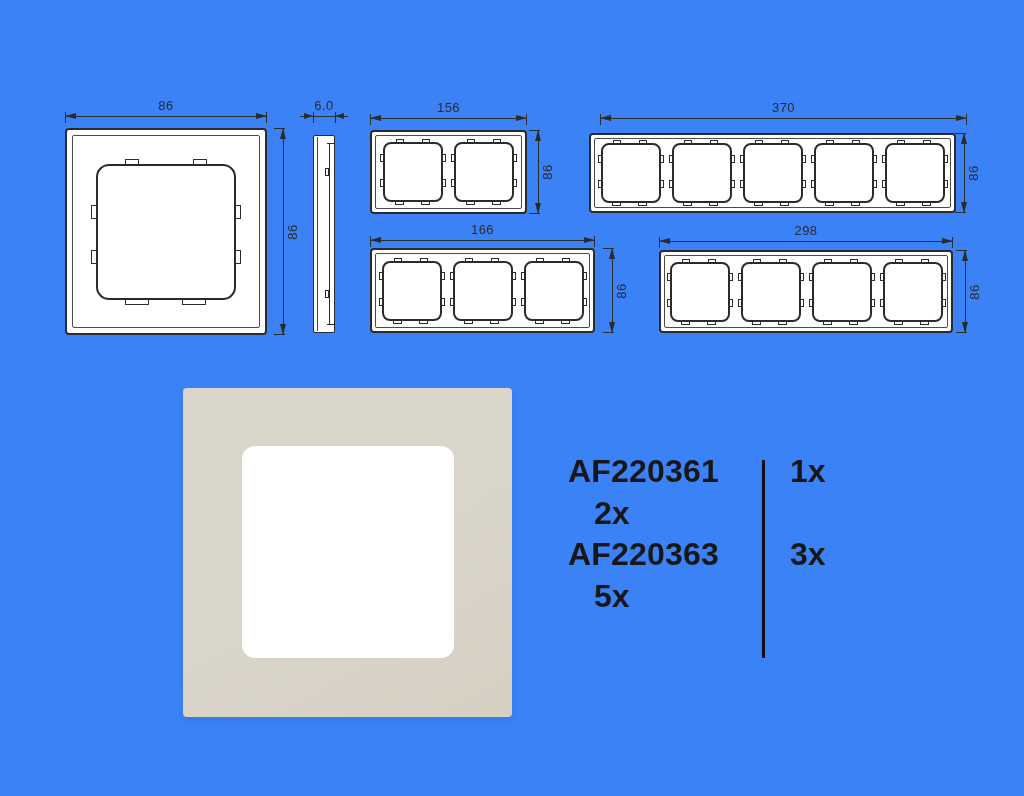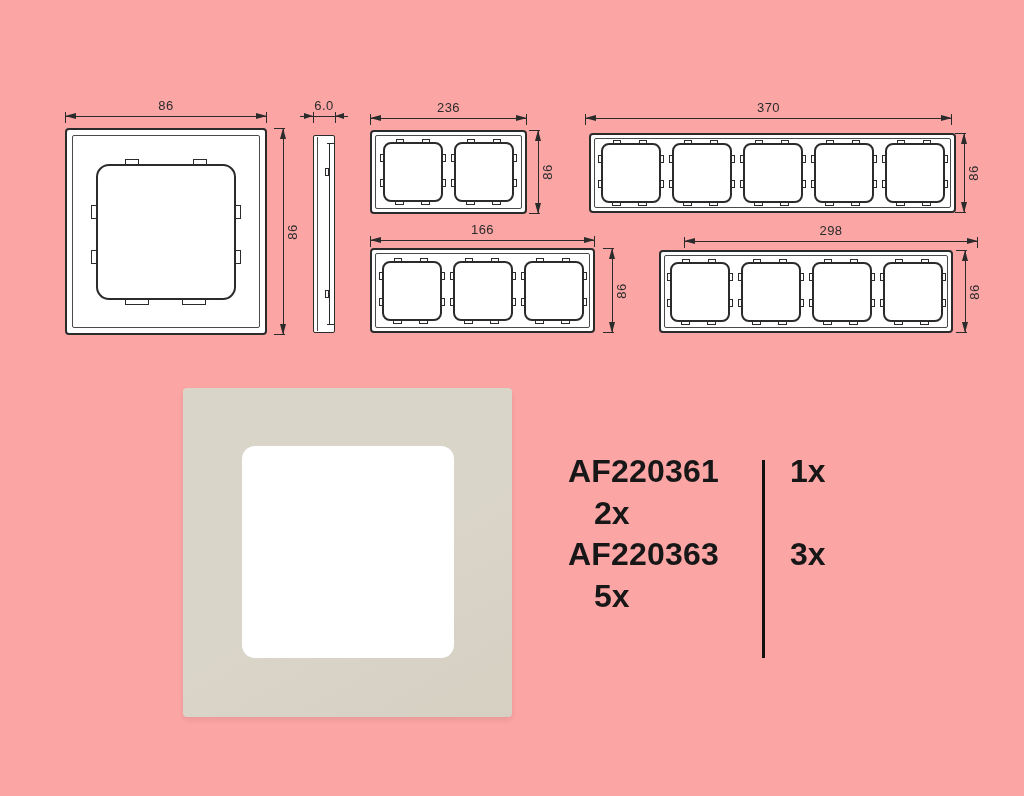--- a/index.html
+++ b/index.html
@@ -5,21 +5,21 @@
   :root{
     --line:#2b2b2b;
     --dimtext:#2b2b2b;
     --parttext:#171717;
     --pframe:#dad5c9;
     --pframe2:#d5d0c2;
   }
   *{box-sizing:border-box;margin:0;padding:0;}
   html,body{width:1024px;height:796px;background:#ffffff;overflow:hidden;
     font-family:"Liberation Sans","DejaVu Sans",sans-serif;}
-  .stage{position:absolute;left:0;top:0;width:1024px;height:796px;background:#fca5a5;}
+  .stage{position:absolute;left:0;top:0;width:1024px;height:796px;background:#3b82f6;}
 
   
   .frame-draw{position:absolute;border:2px solid var(--line);border-radius:4px;background:#fff;
     display:flex;align-items:center;justify-content:center;gap:11px;}
   .frame-draw .inner-line{position:absolute;inset:3px;border:1px solid #4a4a4a;border-radius:2px;pointer-events:none;}
   .frame-draw.lg .inner-line{inset:5px;}
 
   .aperture{position:relative;width:60px;height:60px;border:2px solid var(--line);border-radius:8px;background:#fff;flex:0 0 auto;}
   .lg .aperture{width:140px;height:136px;border-radius:13px;}
 
@@ -160,21 +160,21 @@
         <i class="tab lft l2"></i>
         <i class="tab rgt r1"></i>
         <i class="tab rgt r2"></i>
       </div>
     </div>
   <div class="dim-h" style="left:370px;top:118px;width:157px;">
     <i class="arr al"></i>
     <i class="arr ar"></i>
     <i class="tick tl"></i>
     <i class="tick tr"></i>
-    <span class="dlabel">236</span>
+    <span class="dlabel">156</span>
   </div>
   <div class="dim-v" style="left:538px;top:130px;height:84px;">
     <i class="arr at"></i>
     <i class="arr ab"></i>
     <i class="tick tt"></i>
     <i class="tick tb"></i>
     <span class="dlabel">86</span>
   </div>
 
   <div class="frame-draw" style="left:589px;top:133px;width:367px;height:80px;">
@@ -223,21 +223,21 @@
         <i class="tab top t1"></i>
         <i class="tab top t2"></i>
         <i class="tab bot b1"></i>
         <i class="tab bot b2"></i>
         <i class="tab lft l1"></i>
         <i class="tab lft l2"></i>
         <i class="tab rgt r1"></i>
         <i class="tab rgt r2"></i>
       </div>
     </div>
-  <div class="dim-h" style="left:585px;top:118px;width:367px;">
+  <div class="dim-h" style="left:600px;top:118px;width:367px;">
     <i class="arr al"></i>
     <i class="arr ar"></i>
     <i class="tick tl"></i>
     <i class="tick tr"></i>
     <span class="dlabel">370</span>
   </div>
   <div class="dim-v" style="left:964px;top:133px;height:80px;">
     <i class="arr at"></i>
     <i class="arr ab"></i>
     <i class="tick tt"></i>
@@ -329,21 +329,21 @@
         <i class="tab top t1"></i>
         <i class="tab top t2"></i>
         <i class="tab bot b1"></i>
         <i class="tab bot b2"></i>
         <i class="tab lft l1"></i>
         <i class="tab lft l2"></i>
         <i class="tab rgt r1"></i>
         <i class="tab rgt r2"></i>
       </div>
     </div>
-  <div class="dim-h" style="left:684px;top:241px;width:294px;text-decoration:underline;">
+  <div class="dim-h" style="left:659px;top:241px;width:294px;text-decoration:underline;">
     <i class="arr al"></i>
     <i class="arr ar"></i>
     <i class="tick tl"></i>
     <i class="tick tr"></i>
     <span class="dlabel">298</span>
   </div>
   <div class="dim-v" style="left:965px;top:250px;height:83px;">
     <i class="arr at"></i>
     <i class="arr ab"></i>
     <i class="tick tt"></i>

